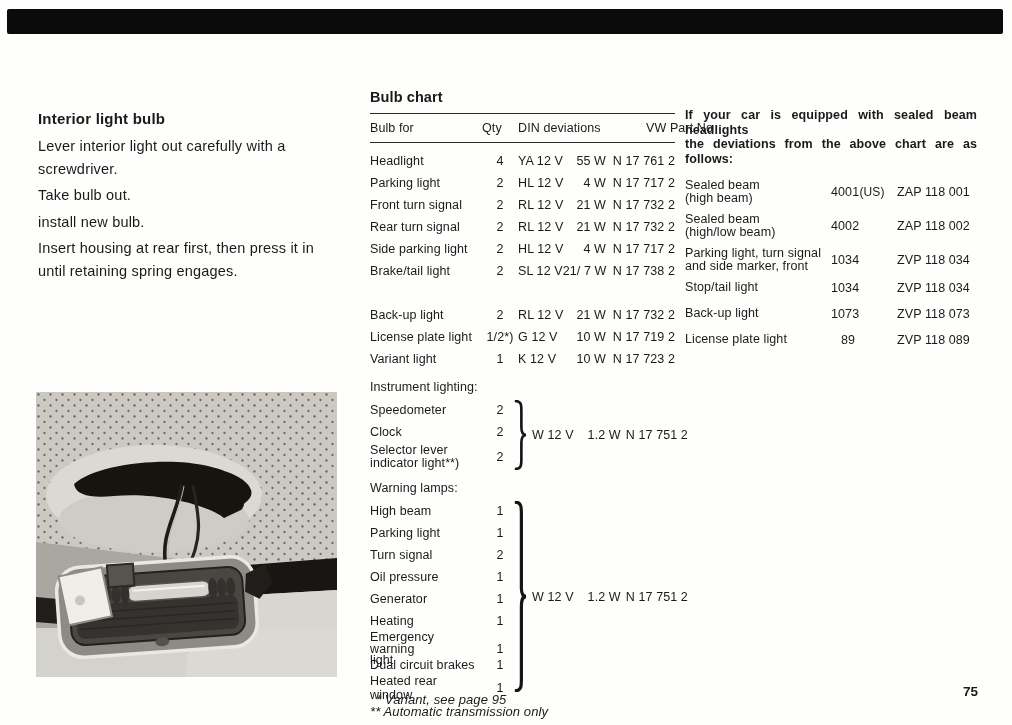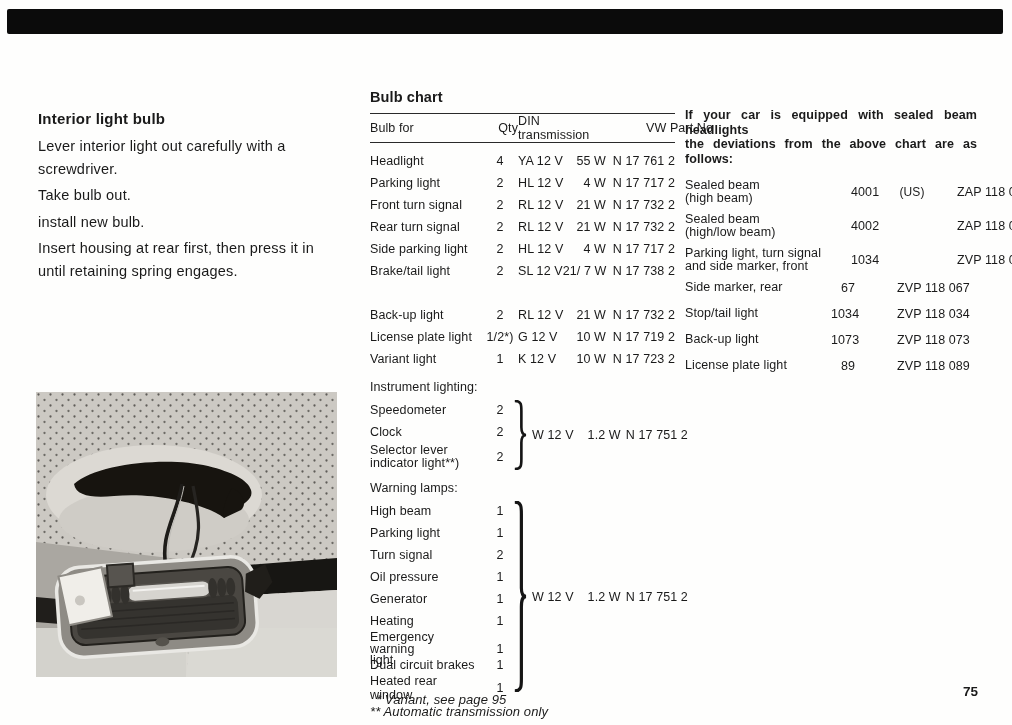--- a/index.html
+++ b/index.html
@@ -13,21 +13,21 @@
   .left-col p{margin:0 0 4px 0;font-size:14.5px;line-height:22.5px;white-space:pre-line;letter-spacing:.2px;}
   .photo{position:absolute;left:36px;top:392px;width:301px;height:285px;}
   .photo svg{display:block;}
 
   
   .mid-col{position:absolute;left:370px;top:88px;width:305px;font-size:12.5px;letter-spacing:.1px;}
   .mid-col .title{font-size:14.5px;font-weight:700;margin:0;line-height:18px;}
   .rule{border-top:1.6px solid #2a2a2a;margin-top:7px;}
   .rule2{border-top:1.6px solid #2a2a2a;}
   .thead{display:grid;grid-template-columns:112px 36px 88px 69px;height:28px;align-items:center;}
-  .h-qty{text-align:right;}
+  .h-qty{text-align:left;}
   .h-part{text-align:right;white-space:nowrap;margin-left:40px;}
   .brow{display:grid;grid-template-columns:112px 36px 88px 69px;height:22px;align-items:center;}
   .c-qty{text-align:center;white-space:nowrap;}
   .c-dinwatt{display:flex;justify-content:space-between;white-space:nowrap;}
   .c-part{text-align:right;white-space:nowrap;}
   .grp1{padding-top:7px;}
   .grp2{margin-top:22px;}
   .subhead{margin-top:5px;height:24px;display:flex;align-items:center;}
   .braced{position:relative;}
   .srow{display:grid;grid-template-columns:112px 36px;align-items:center;height:22px;}
@@ -43,21 +43,21 @@
   .brace-value .watt{margin-right:5px;}
   .footnotes{margin-top:1px;font-size:13px;line-height:12px;letter-spacing:.1px;font-style:italic;}
   .footnotes .f1{padding-left:6px;}
 
   
   .right-col{position:absolute;left:685px;top:108px;width:292px;font-size:12.5px;letter-spacing:.1px;}
   .rhead{font-weight:700;font-size:12.5px;line-height:14.5px;margin:0 0 12px 0;
          white-space:pre-line;text-align:justify;text-align-last:justify;}
   .sbrow{display:grid;grid-template-columns:146px 24px 34px 1fr;align-items:center;}
   .sbrow .slabel{white-space:pre-line;line-height:13px;}
-  .sbrow.two{min-height:27px;margin-bottom:7px;gap:20px;}
+  .sbrow.two{min-height:27px;margin-bottom:7px;}
   .sbrow.one{height:15px;margin-bottom:11px;}
   .snum{text-align:right;white-space:nowrap;}
   .snote{text-align:center;font-size:12px;white-space:nowrap;}
   .spart{padding-left:8px;white-space:nowrap;}
 
   .pageno{position:absolute;left:963px;top:684px;font-weight:700;font-size:13.5px;}
 </style>
 </head>
 <body>
 
@@ -132,21 +132,21 @@
       </g>
     </svg>
   </figure>
 
   <section class="mid-col">
     <h3 class="title">Bulb chart</h3>
     <div class="rule"></div>
     <div class="thead">
       <span>Bulb for</span>
       <span class="h-qty">Qty</span>
-      <span>DIN transmission</span>
+      <span>DIN deviations</span>
       <span class="h-part">VW Part No</span>
     </div>
     <div class="rule2"></div>
 
     <div class="grp1">
       <div class="brow">
         <span>Headlight</span>
         <span class="c-qty">4</span>
         <span class="c-dinwatt">
             <span>YA 12 V</span>
@@ -326,26 +326,20 @@
       <span class="spart">ZAP 118 002</span>
     </div>
     <div class="sbrow two">
       <span class="slabel">Parking light, turn signal
 and side marker, front</span>
       <span class="snum">1034</span>
       <span class="snote"></span>
       <span class="spart">ZVP 118 034</span>
     </div>
     <div class="sbrow one">
-      <span class="slabel">Side marker, rear</span>
-      <span class="snum">67</span>
-      <span class="snote"></span>
-      <span class="spart">ZVP 118 067</span>
-    </div>
-    <div class="sbrow one">
       <span class="slabel">Stop/tail light</span>
       <span class="snum">1034</span>
       <span class="snote"></span>
       <span class="spart">ZVP 118 034</span>
     </div>
     <div class="sbrow one">
       <span class="slabel">Back-up light</span>
       <span class="snum">1073</span>
       <span class="snote"></span>
       <span class="spart">ZVP 118 073</span>

